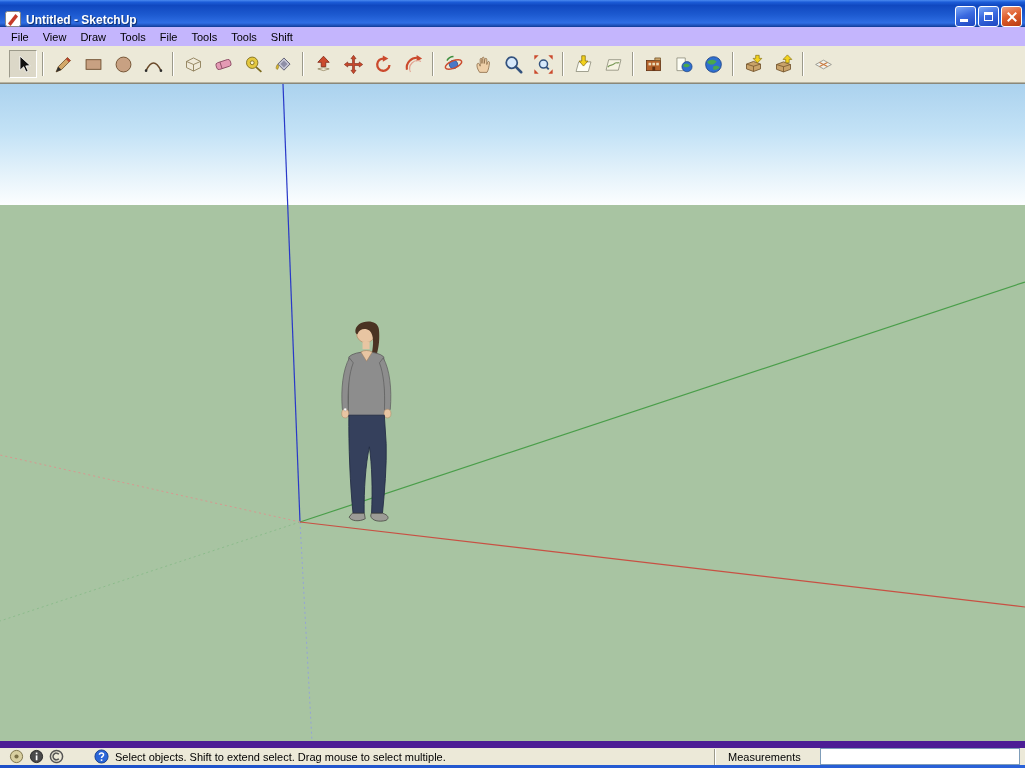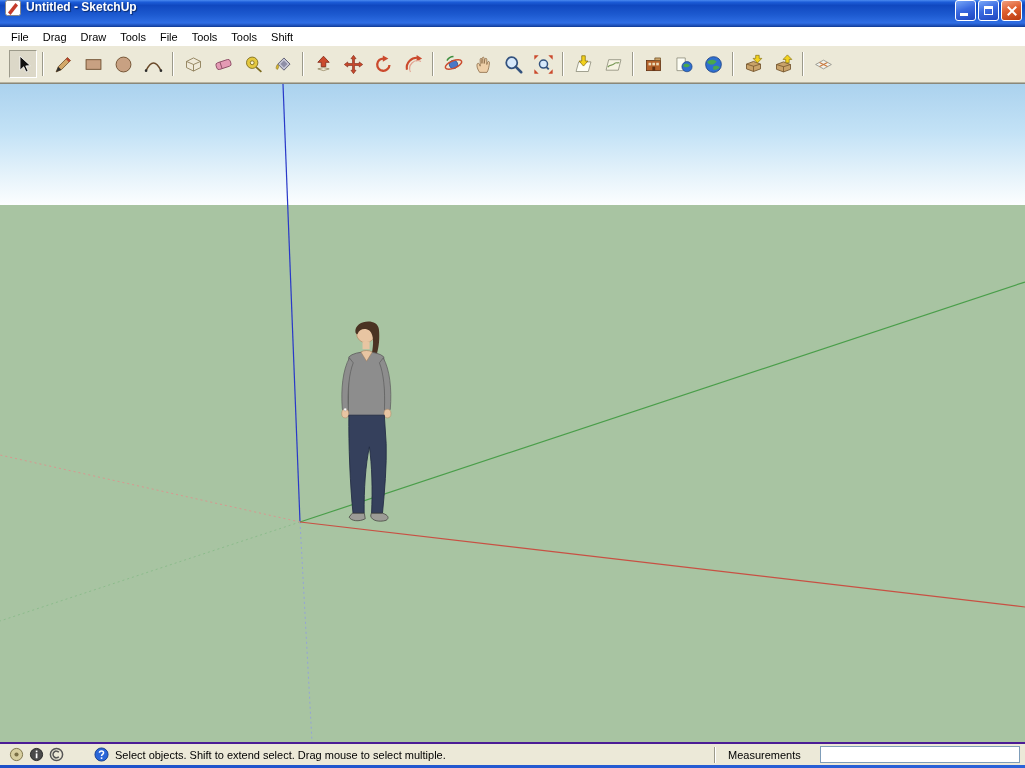--- a/index.html
+++ b/index.html
@@ -1,55 +1,55 @@
 <!DOCTYPE html>
 <html><head>
 <meta charset="utf-8">
 <style>
   *{box-sizing:border-box;margin:0;padding:0;cursor:default}
   html,body{width:1025px;height:768px;overflow:hidden}
   body{font-family:"Liberation Sans","DejaVu Sans",sans-serif;background:#ece9d8}
   .window{width:100%;height:100%;display:flex;flex-direction:column}
 
   
-  .titlebar{flex:0 0 27px;display:flex;align-items:flex-start;padding:0 3px 0 5px;
+  .titlebar{flex:0 0 27px;display:flex;align-items:flex-end;padding:0 3px 0 5px;
     background:linear-gradient(180deg,#4a8af0 0%,#1c5cd8 8%,#1048c0 20%,#1d5ad0 55%,#2f6ee4 85%,#1a4ab0 96%,#0f3a90 100%)}
   .app-icon{width:16px;height:16px;margin-right:5px;display:flex}
   .title{color:#fff;font-weight:bold;font-size:12px;text-shadow:1px 1px 1px #0a2a6a;flex:1;white-space:nowrap}
   .win-controls{display:flex;gap:2px}
   .wbtn{width:21px;height:21px;border:1px solid #fff;border-radius:3px;position:relative;padding:0;
     background:linear-gradient(160deg,#7aa8f8 0%,#3a6ae0 45%,#1e46c0 100%)}
   .wbtn.close{background:linear-gradient(160deg,#f0a080 0%,#e0602f 45%,#b83a10 100%)}
   .g-min{position:absolute;left:4px;bottom:4px;width:8px;height:3px;background:#fff}
   .g-max{position:absolute;left:5px;top:5px;width:9px;height:9px;border:1px solid #fff;border-top:3px solid #fff}
   .g-close{position:absolute;left:4px;top:4px;width:12px;height:12px}
   .g-close::before,.g-close::after{content:"";position:absolute;left:5px;top:0;width:2px;height:12px;background:#fff}
   .g-close::before{transform:rotate(45deg)}
   .g-close::after{transform:rotate(-45deg)}
 
   
-  .menubar{flex:0 0 19px;display:flex;align-items:center;padding-left:4px;background:#ffffff;font-size:11px}
+  .menubar{flex:0 0 19px;display:flex;align-items:center;padding-left:4px;background:#c4b5fd;font-size:11px}
   .menu-item{padding:2px 7px}
 
   
   .toolbar{flex:0 0 37px;display:flex;align-items:center;padding:2px 2px 2px 8px;background:#ece9d8;border-bottom:1px solid #b8b4a2}
   .tb{width:28px;height:28px;border:1px solid transparent;background:transparent;display:flex;align-items:center;justify-content:center;padding:0;margin:0 1px}
   .tb.pressed{background:#dcd8c8;border-color:#9c9a8a #fff #fff #9c9a8a}
   .tb-sep{width:2px;height:24px;border-left:1px solid #9c9a8a;border-right:1px solid #fff;margin:0 4px}
   .tbi{display:flex}
 
   
   .canvas{flex:1 1 auto;position:relative;border-top:1px solid #8a887a;overflow:hidden}
   .sky{position:absolute;top:0;left:0;right:0;height:121px;
     background:linear-gradient(180deg,#abd2ee 0%,#c3e2f6 40%,#e8f4fb 78%,#fcfeff 100%)}
   .ground{position:absolute;top:121px;left:0;right:0;bottom:0;background:#a8c4a2}
   .scene{position:absolute;left:0;top:0;width:1025px;height:658px}
 
   
-  .statusbar{flex:0 0 23px;display:flex;align-items:center;background:#ece9d8;border-top:2px solid #4c1d95;padding:0 3px;font-size:11px}
+  .statusbar{flex:0 0 23px;display:flex;align-items:center;background:#ece9d8;border-top:7px solid #4c1d95;padding:0 3px;font-size:11px}
   .sb-icons{display:flex;align-items:center;gap:5px;padding:0 6px}
   .sbi{display:flex}
   .sb-help{margin-left:24px;display:flex}
   .sb-hint{flex:1;padding-left:6px;color:#000;white-space:nowrap;overflow:hidden}
   .sb-div{width:2px;height:16px;border-left:1px solid #9c9a8a;border-right:1px solid #fff;margin:0 4px}
   .sb-meas-label{width:100px;padding-left:8px}
   .sb-meas{width:200px;height:17px;border:1px solid #7f9db9;background:#fff;font-size:11px;font-family:inherit;padding:0 3px;margin-right:2px}
   .bottombar{flex:0 0 3px;background:linear-gradient(90deg,#1c50c8,#2a62d8)}
 </style>
 </head>
@@ -73,21 +73,21 @@
           <span class="g-max"></span>
         </button>
       <button class="wbtn close">
           <span class="g-close"></span>
         </button>
     </span>
   </div>
 
   <div class="menubar">
     <span class="menu-item">File</span>
-    <span class="menu-item">Drag</span>
+    <span class="menu-item">View</span>
     <span class="menu-item">Draw</span>
     <span class="menu-item">Tools</span>
     <span class="menu-item">File</span>
     <span class="menu-item">Tools</span>
     <span class="menu-item">Tools</span>
     <span class="menu-item">Shift</span>
   </div>
 
   <div class="toolbar">
     <button class="tb pressed" title="select">

